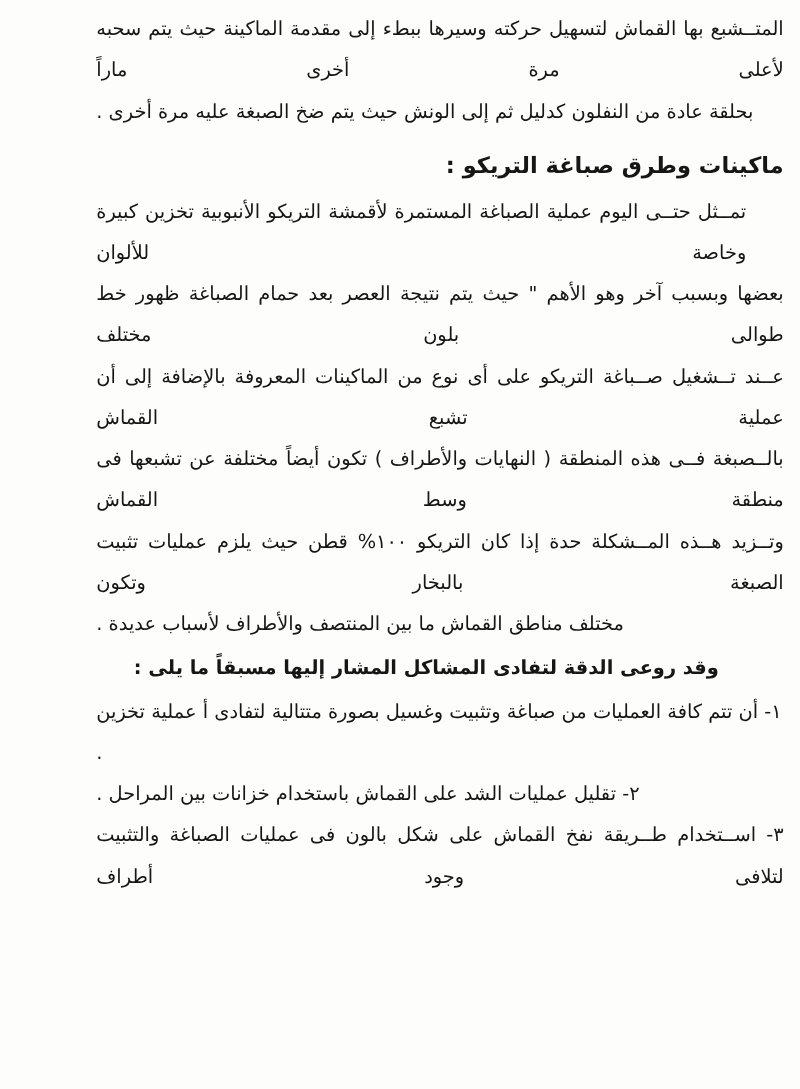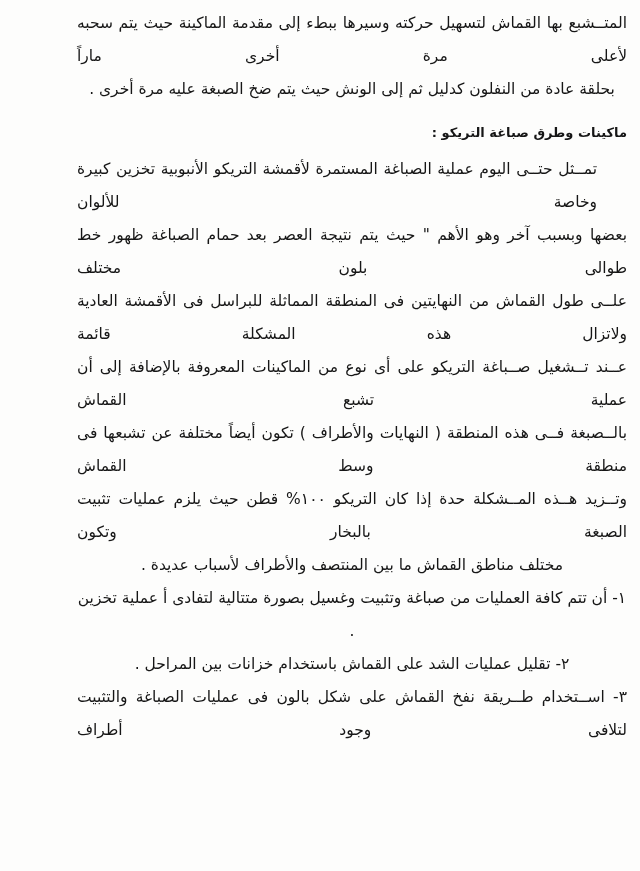--- a/index.html
+++ b/index.html
@@ -34,27 +34,27 @@
     text-align-last: justify;
   }
   
   .body-justified-indent {
     text-align: justify;
     text-align-last: justify;
     padding-right: 30px;
   }
   
   .body-end {
-    text-align: center;
+    text-align: left;
   }
   
   .section-heading {
     font-weight: bold;
     text-align: right;
-    font-size: 13px;
+    font-size: 18px;
     margin-top: 10px;
     margin-bottom: 4px;
   }
   
   .sub-heading {
     font-weight: bold;
     text-align: right;
     padding-right: 52px;
     margin-top: 2px;
     margin-bottom: 2px;
@@ -62,21 +62,21 @@
 </style>
 </head>
 <body>
 
 <div class="page">
     <div class="line body-justified">المتــشبع بها القماش لتسهيل حركته وسيرها ببطء إلى مقدمة الماكينة حيث يتم سحبه لأعلى مرة أخرى ماراً</div>
     <div class="line body-end">بحلقة عادة من النفلون كدليل ثم إلى الونش حيث يتم ضخ الصبغة عليه مرة أخرى .</div>
     <div class="line section-heading">ماكينات وطرق صباغة التريكو :</div>
     <div class="line body-justified-indent">تمــثل حتــى اليوم عملية الصباغة المستمرة لأقمشة التريكو الأنبوبية تخزين كبيرة وخاصة للألوان</div>
     <div class="line body-justified">بعضها وبسبب آخر وهو الأهم " حيث يتم نتيجة العصر بعد حمام الصباغة ظهور خط طوالى بلون مختلف</div>
-    <div class="line body-justified">علــى طول القماش من النهايتين فى المنطقة المماثلة للبراسل فى الأقمشة العادية ولاتزال هذه المشكلة قائمة</div>
     <div class="line body-justified">عــند تــشغيل صــباغة التريكو على أى نوع من الماكينات المعروفة بالإضافة إلى أن عملية تشبع القماش</div>
     <div class="line body-justified">بالــصبغة فــى هذه المنطقة ( النهايات والأطراف ) تكون أيضاً مختلفة عن تشبعها فى منطقة وسط القماش</div>
     <div class="line body-justified">وتــزيد هــذه المــشكلة حدة إذا كان التريكو ١٠٠% قطن حيث يلزم عمليات تثبيت الصبغة بالبخار وتكون</div>
     <div class="line body-end">مختلف مناطق القماش ما بين المنتصف والأطراف لأسباب عديدة .</div>
+    <div class="line sub-heading">وقد روعى الدقة لتفادى المشاكل المشار إليها مسبقاً ما يلى :</div>
     <div class="line body-end">١- أن تتم كافة العمليات من صباغة وتثبيت وغسيل بصورة متتالية لتفادى أ عملية تخزين .</div>
     <div class="line body-end">٢- تقليل عمليات الشد على القماش باستخدام خزانات بين المراحل .</div>
     <div class="line body-justified">٣- اســتخدام طــريقة نفخ القماش على شكل بالون فى عمليات الصباغة والتثبيت لتلافى وجود أطراف</div>
   </div>
 
 </body></html>

